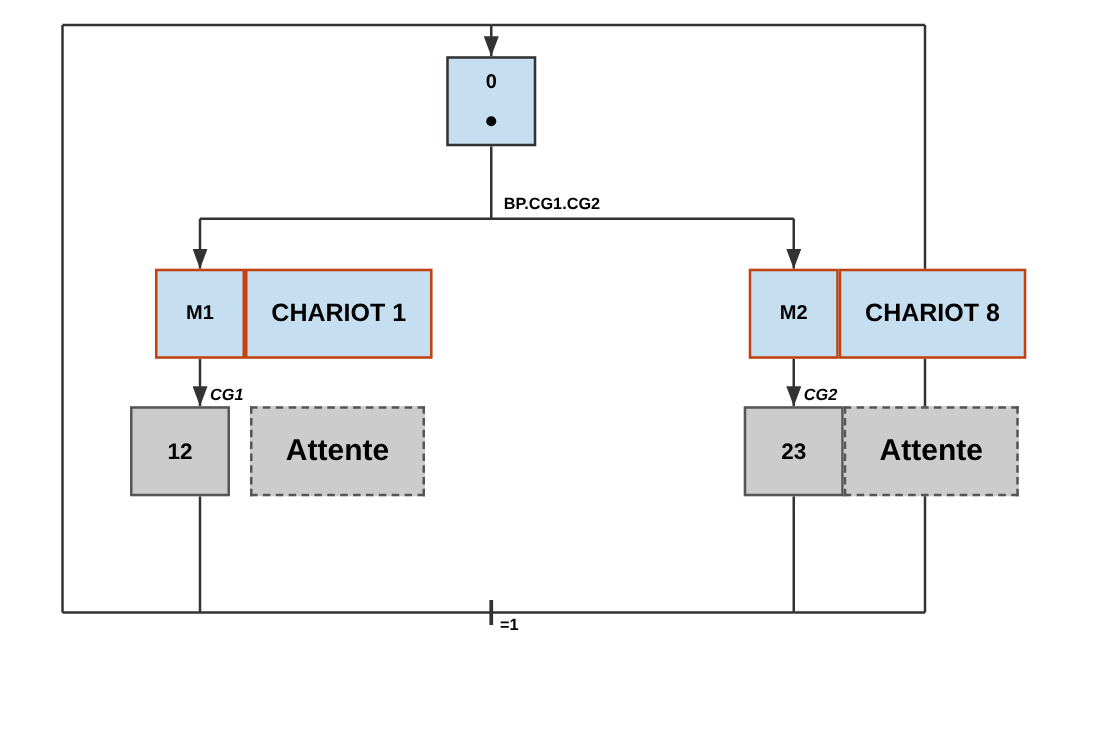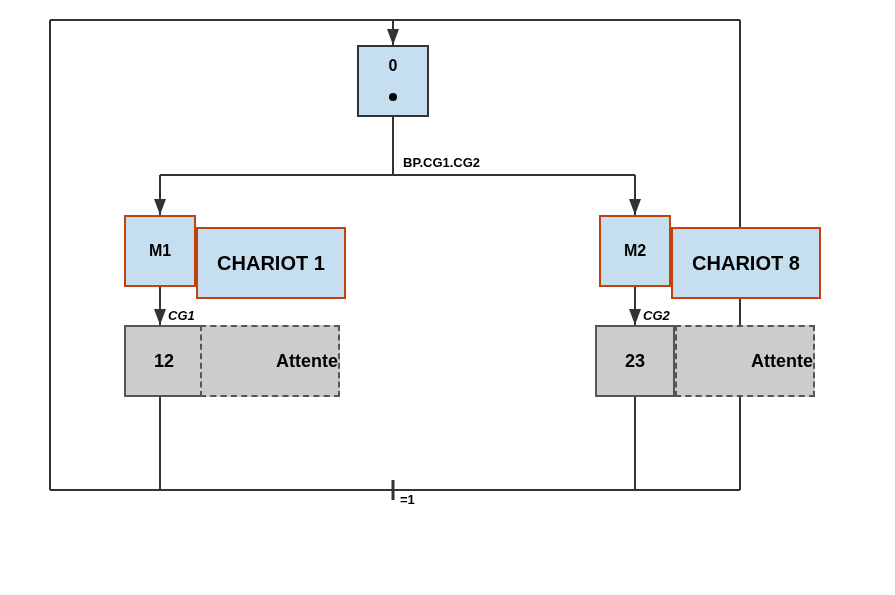--- a/index.html
+++ b/index.html
@@ -34,36 +34,34 @@
       color: #000;
     }
     .node-small {
       width: 72px;
       height: 72px;
     }
     .node-wide {
       width: 150px;
       height: 72px;
       font-size: 20px;
-      margin-top: 12px;
     }
     .node-state {
       width: 80px;
       height: 72px;
       background: #ccc;
       border: 2px solid #555;
       font-size: 18px;
     }
     .node-attente {
       width: 140px;
       height: 72px;
       background: #ccc;
       border: 2px dashed #555;
-      font-size: 18px;
-      justify-content: flex-end;
+      font-size: 24px;
     }
     .label-blue {
       position: absolute;
       color: #000000;
       font-weight: bold;
       font-size: 13px;
     }
     .inner-dot {
       width: 8px;
       height: 8px;
@@ -144,21 +142,21 @@
   <div class="node-box node-small" style="left: 124px; top: 215px;">
     <span>M1</span>
   </div>
 
   <div class="node-box node-wide" style="left: 196px; top: 215px;">
     <span>CHARIOT 1</span>
   </div>
 
   <div class="label-blue" style="left: 168px; top: 308px; font-style: italic;">CG1</div>
 
-  <div class="node-box node-state" style="left: 124px; top: 325px;">
+  <div class="node-box node-state" style="left: 104px; top: 325px;">
     <span>12</span>
   </div>
 
   <div class="node-box node-attente" style="left: 200px; top: 325px;">
     <span>Attente</span>
   </div>
 
   <div class="node-box node-small" style="left: 599px; top: 215px;">
     <span>M2</span>
   </div>

